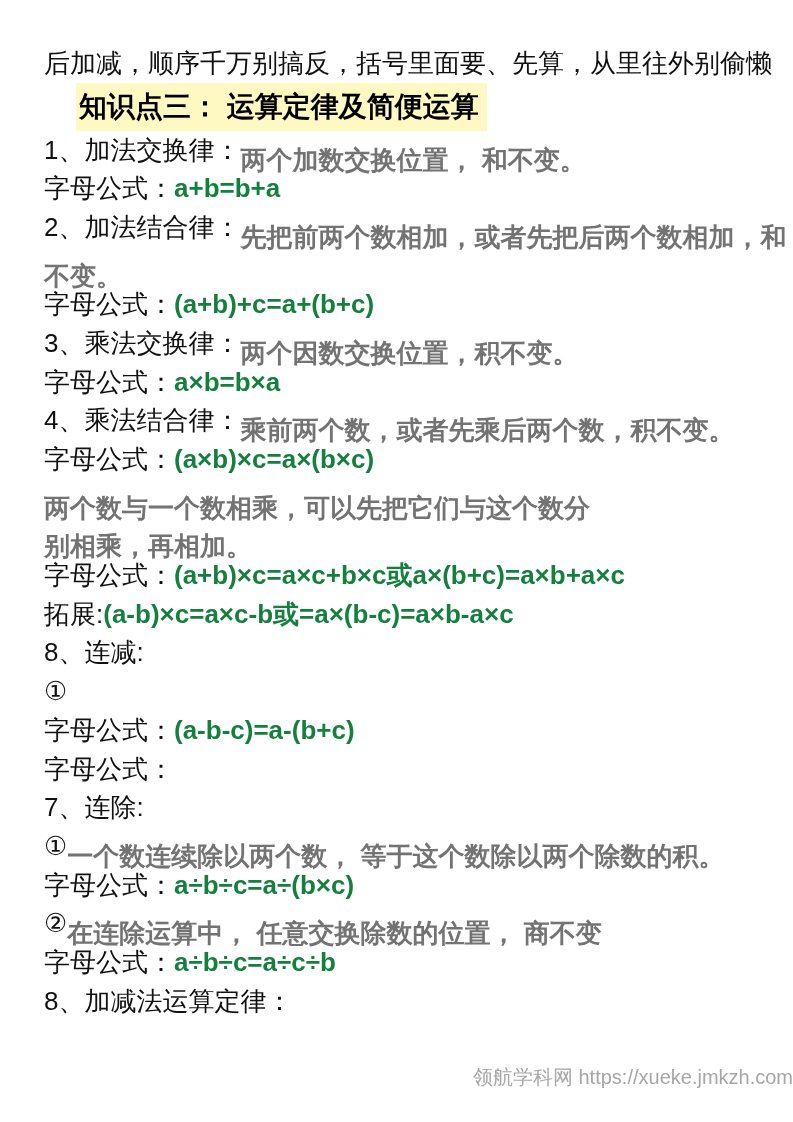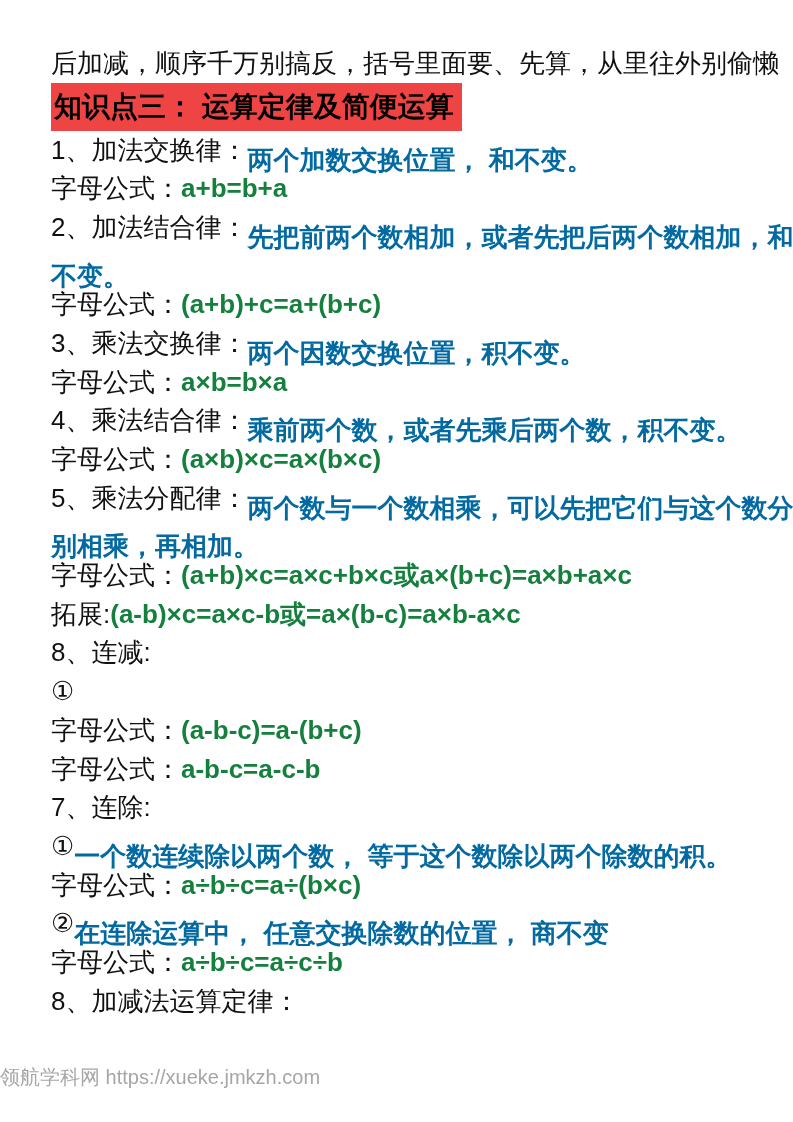--- a/index.html
+++ b/index.html
@@ -5,45 +5,46 @@
   html,body{margin:0;padding:0;background:#ffffff;}
   .page{
     position:relative;
     width:793px;height:1122px;
     background:#ffffff;
     overflow:hidden;
     font-family:"Liberation Sans","DejaVu Sans",sans-serif;
   }
   .content{
     position:absolute;
-    left:51px;top:44px;width:740px;
+    left:44px;top:44px;width:740px;
   }
   .line{
     height:38.7px;
     display:flex;
     align-items:center;
     white-space:nowrap;
     font-size:26px;
     color:#111111;
   }
   .line.title-line{height:48px;}
   .seg-black{color:#111111;}
-  .seg-red{color:#0369a1;font-weight:bold;margin-top:20px;}
+  .seg-red{color:#737373;font-weight:bold;margin-top:20px;}
   .seg-green{color:#15803d;font-weight:600;}
   .seg-title{
-    background:#ef4444;
+    background:#fef9c3;
     color:#000000;
     font-weight:bold;
     font-size:28px;
     padding:5px 8px 5px 3px;
+    margin-left:32px;
   }
   .footer{
     position:absolute;
     left:0;right:0;top:1064px;
-    text-align:left;
+    text-align:right;
     font-size:20px;
     color:#a6a6a6;
   }
 </style>
 </head>
 <body>
 
 <div class="page">
   <div class="content">
       <div class="line">
@@ -81,21 +82,20 @@
       </div>
       <div class="line">
         <span class="seg-black">4、乘法结合律：</span>
         <span class="seg-red">乘前两个数，或者先乘后两个数，积不变。</span>
       </div>
       <div class="line">
         <span class="seg-black">字母公式：</span>
         <span class="seg-green">(a×b)×c=a×(b×c)</span>
       </div>
       <div class="line">
-        <span class="seg-black">5、乘法分配律：</span>
         <span class="seg-red">两个数与一个数相乘，可以先把它们与这个数分</span>
       </div>
       <div class="line">
         <span class="seg-red">别相乘，再相加。</span>
       </div>
       <div class="line">
         <span class="seg-black">字母公式：</span>
         <span class="seg-green">(a+b)×c=a×c+b×c或a×(b+c)=a×b+a×c</span>
       </div>
       <div class="line">
@@ -107,21 +107,20 @@
       </div>
       <div class="line">
         <span class="seg-black">①</span>
       </div>
       <div class="line">
         <span class="seg-black">字母公式：</span>
         <span class="seg-green">(a-b-c)=a-(b+c)</span>
       </div>
       <div class="line">
         <span class="seg-black">字母公式：</span>
-        <span class="seg-green">a-b-c=a-c-b</span>
       </div>
       <div class="line">
         <span class="seg-black">7、连除:</span>
       </div>
       <div class="line">
         <span class="seg-black">①</span>
         <span class="seg-red">一个数连续除以两个数， 等于这个数除以两个除数的积。</span>
       </div>
       <div class="line">
         <span class="seg-black">字母公式：</span>

